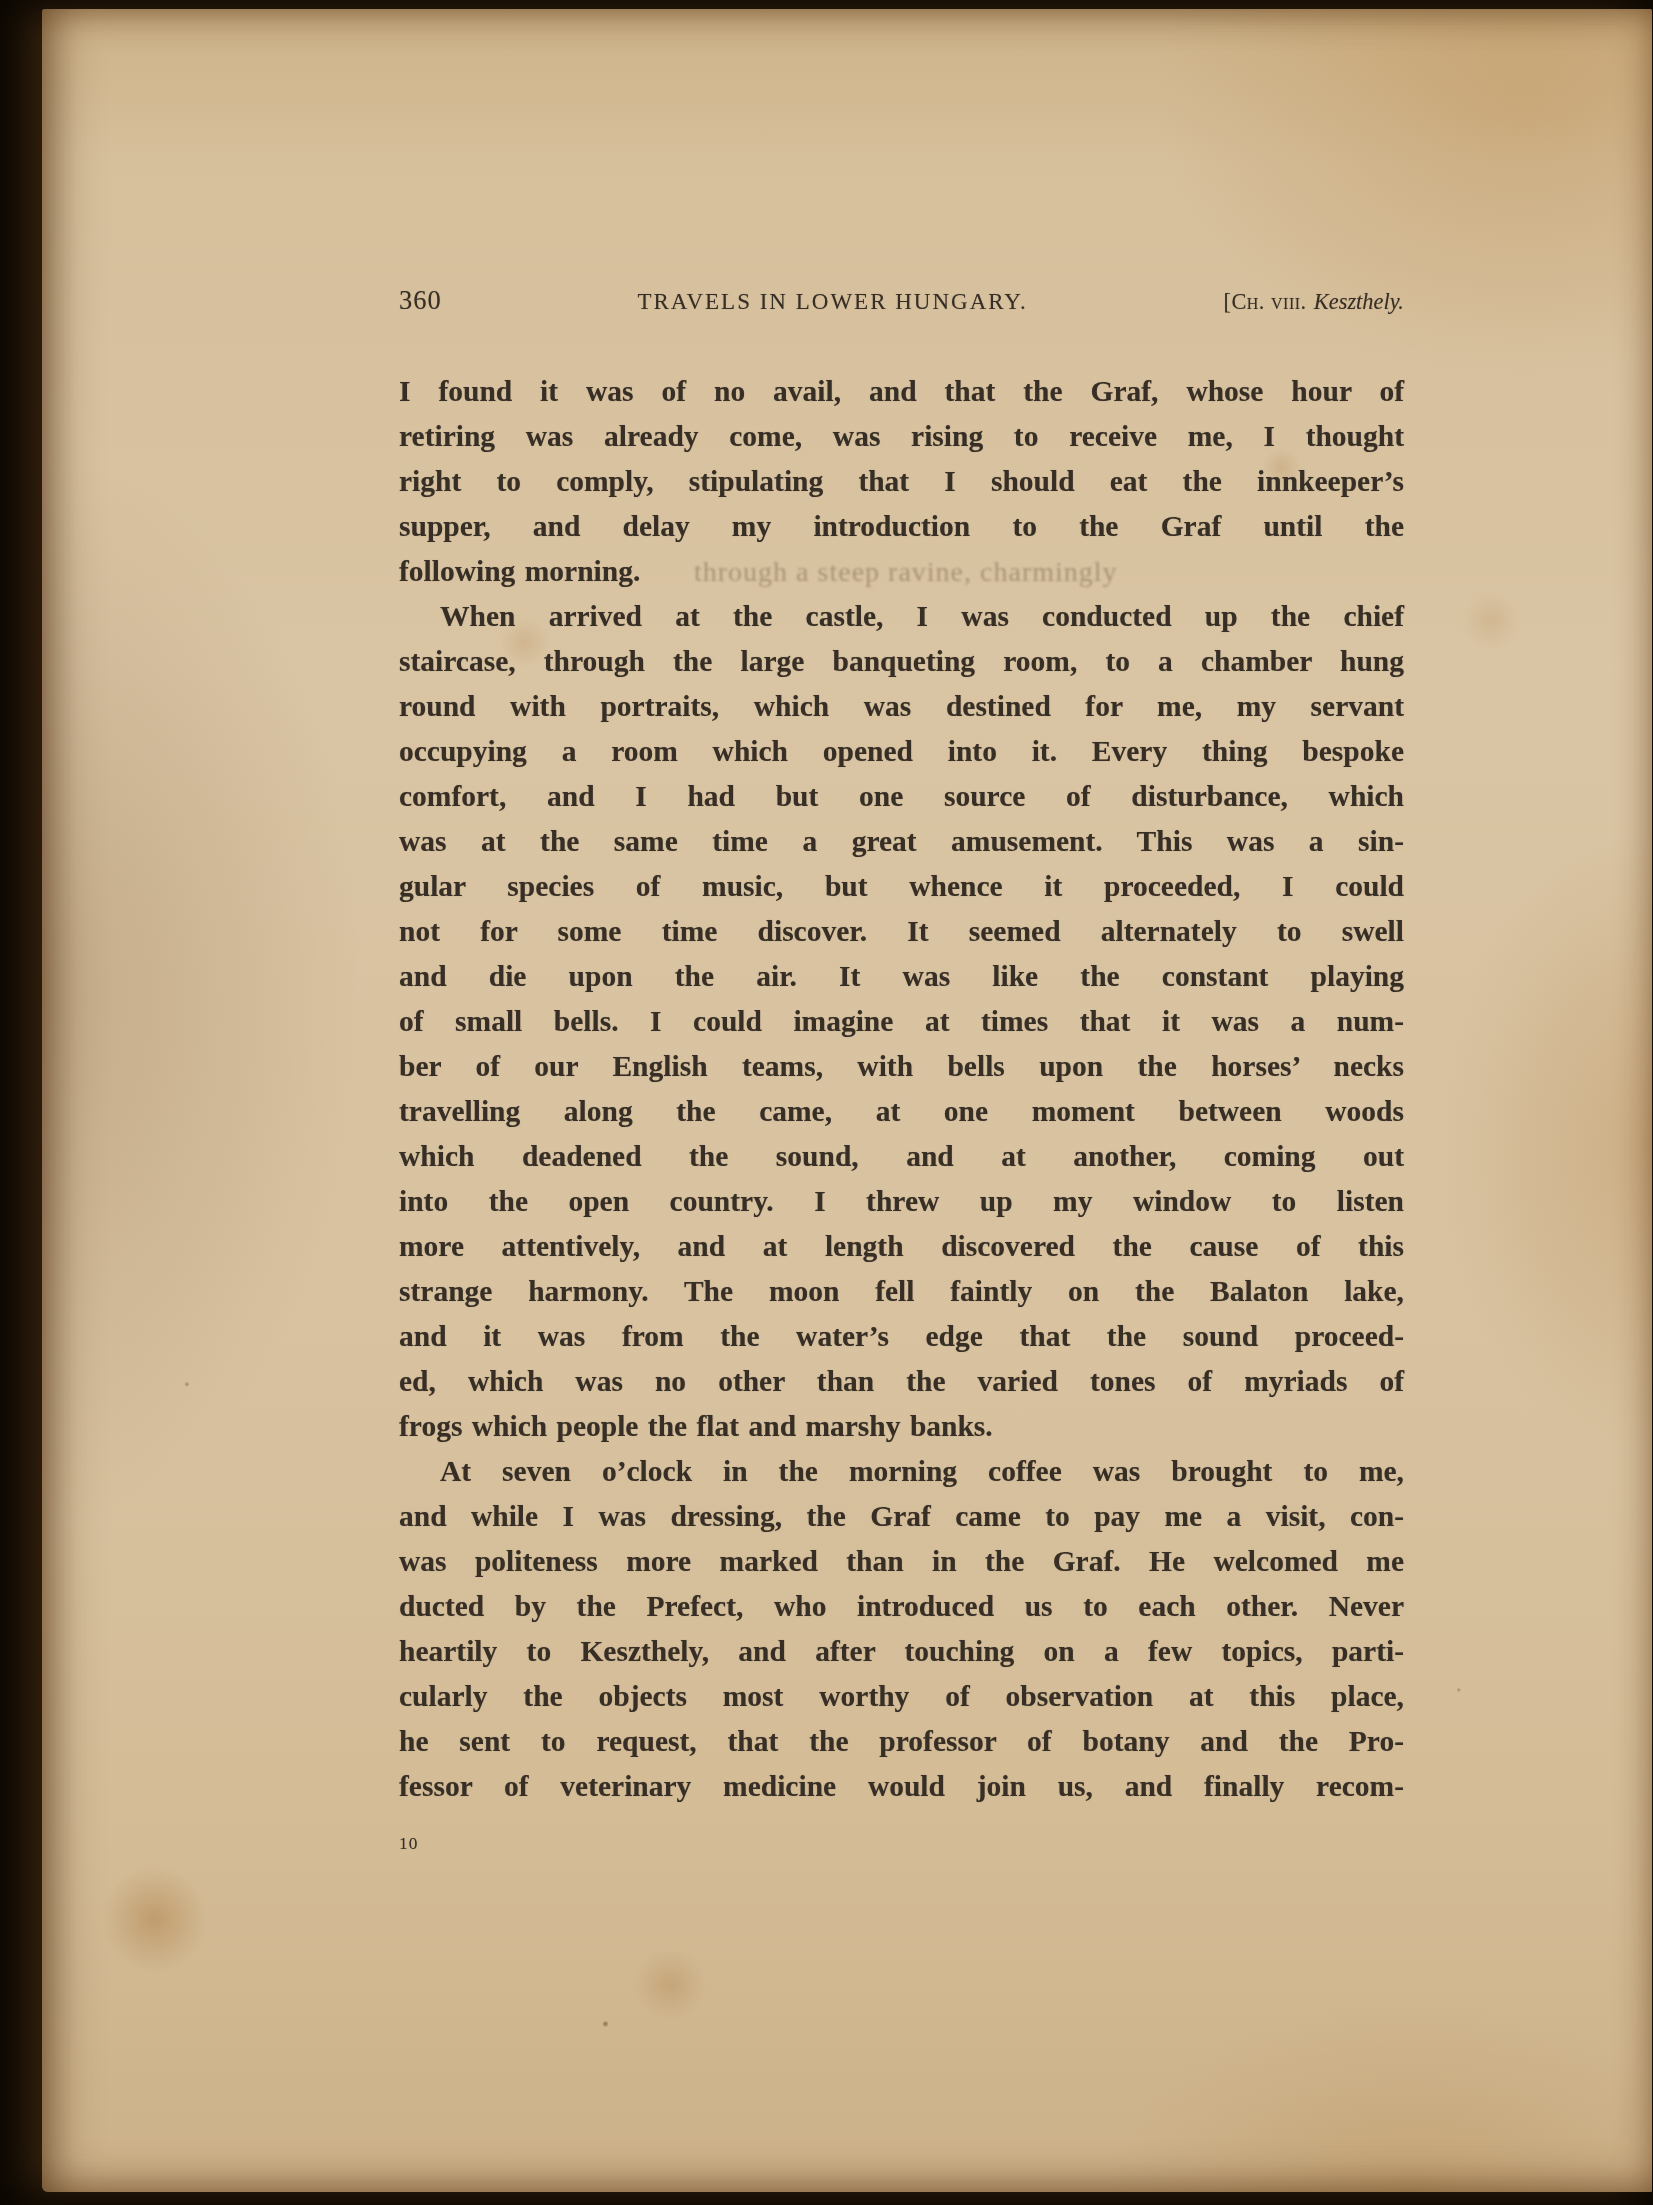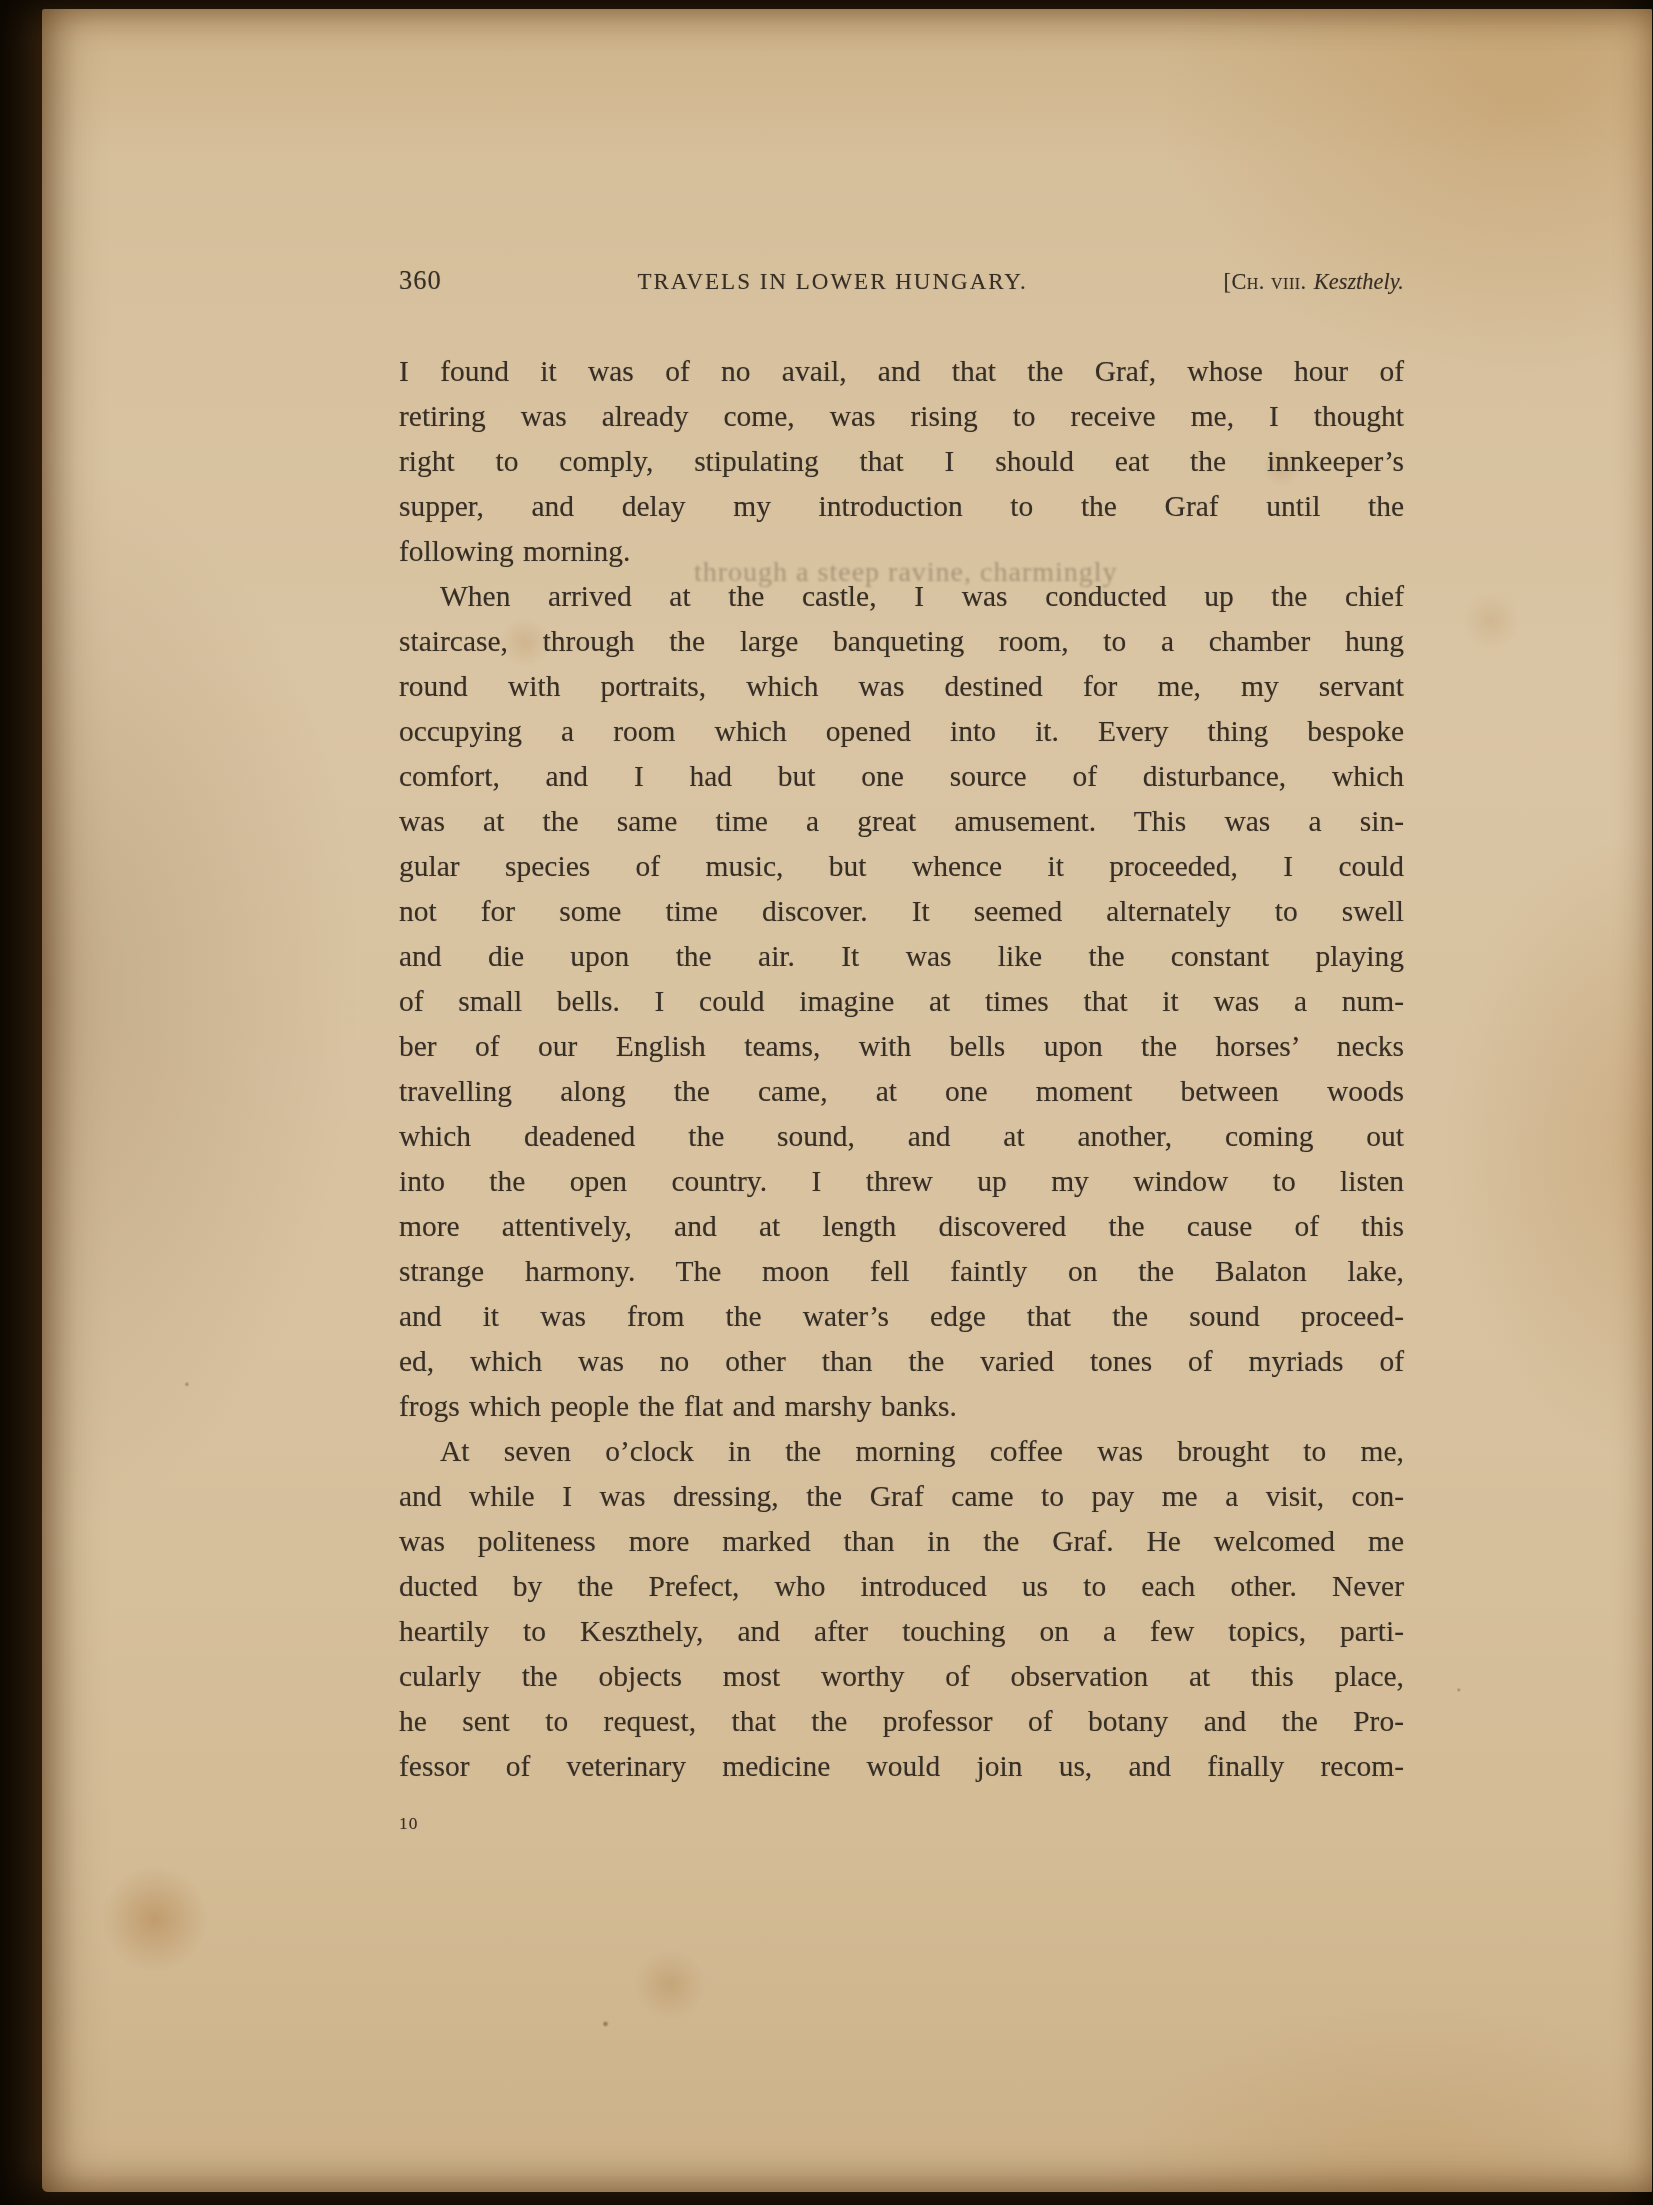--- a/index.html
+++ b/index.html
@@ -32,35 +32,35 @@
       linear-gradient(180deg,#cdb288 0%,#d6bf9b 7%,#d9c4a3 30%,#d8c2a0 60%,#d3bb95 85%,#ccb189 100%);
     box-shadow:
       inset 23.4px 0 46px -12.2px rgba(74,46,18,0.55),
       inset -9.2px 0 36px -9.2px rgba(120,80,40,0.35),
       inset 0 13.2px 36px -11.2px rgba(110,72,34,0.40),
       inset 0 -17.3px 41px -12.2px rgba(110,72,34,0.45),
       -17.3px 0 36px rgba(86,54,24,0.55);
   }
 
   .text-block {
-    position:absolute; left:357px; top:256px; width:1005px;
+    position:absolute; left:357px; top:276px; width:1005px;
     color:var(--ink,#372f26);
     z-index:2;
     text-shadow:0 0 1px rgba(58,48,38,0.35);
   }
 
   .page-header { display:flex; justify-content:space-between; align-items:baseline; }
   .page-num      { font-size:26.5px; letter-spacing:1px; }
   .running-title { font-size:23px; letter-spacing:2px; }
   .chapter-ref   { font-size:22.4px; }
   .chapter-label { font-variant:small-caps; letter-spacing:0.5px; }
   .section-ref   { font-style:italic; margin-left:7.1px; }
 
   .lines { margin-top:53px; font-size:29.5px; line-height:45px; word-spacing:2px; }
-  .line { text-align:left; }
+  .line { text-align:left;font-weight:bold; }
   .line.just { text-align:justify; text-align-last:justify; }
   .line.indent { text-indent:41px; }
 
   .signature { margin-top:24.4px; font-size:17.3px; letter-spacing:1px; }
 
   
   .ghost {
     position:absolute; left:652px; top:547px; z-index:1;
     font-size:28px; color:rgba(92,72,50,0.38);
     filter:blur(1px); letter-spacing:1px; white-space:nowrap;

